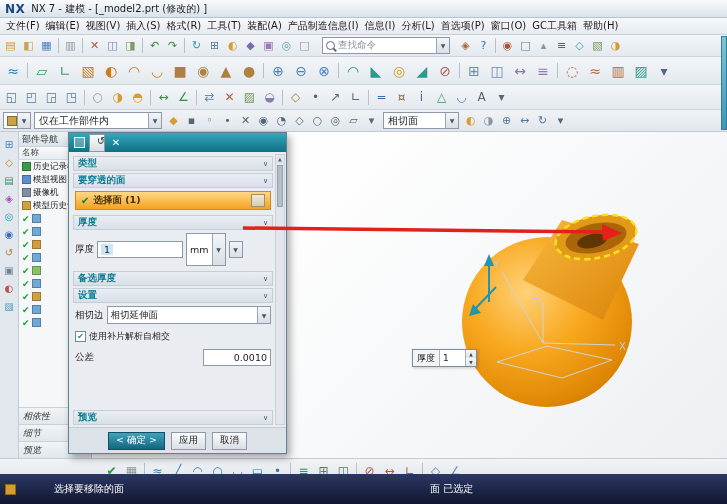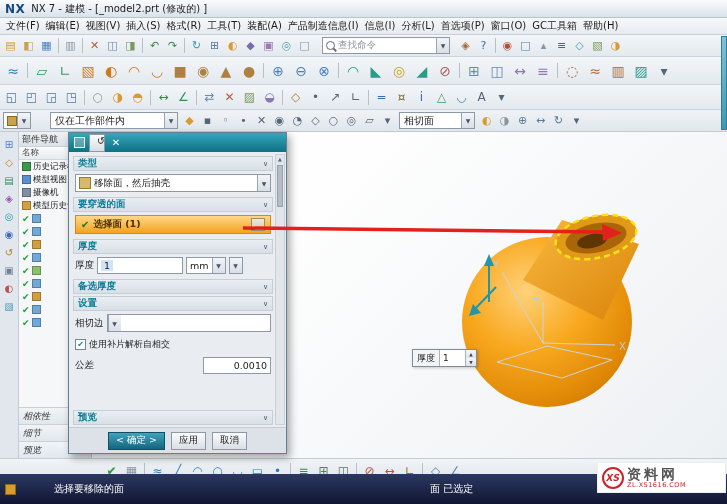--- a/index.html
+++ b/index.html
@@ -19,21 +19,21 @@
 .tsep{width:1px;height:15px;background:#b7c0c9;margin:0 2px;flex:none;}
 .searchbox{display:flex;align-items:center;height:17px;width:128px;margin:0 6px 0 8px;background:#fff;border:1px solid #8d99a6;flex:none;}
 .mag{width:9px;height:9px;border:1.5px solid #667;border-radius:50%;position:relative;margin:0 3px;flex:none;}
 .mag::after{content:"";position:absolute;width:4px;height:1.5px;background:#667;transform:rotate(45deg);right:-3px;bottom:-1px;}
 .ph{color:#8a939c;font-size:9.5px;flex:1;white-space:nowrap;overflow:hidden;}
 .carrow{width:13px;height:100%;display:inline-flex;align-items:center;justify-content:center;font-size:6px;color:#44566a;background:linear-gradient(#f2f5f8,#d9dfe6);border-left:1px solid #9aa5b1;flex:none;}
 .selbar{height:22px;background:linear-gradient(#f0f3f6,#e0e6ec);border-bottom:1px solid #c3cbd2;display:flex;align-items:center;gap:3px;padding:0 3px;}
 .combo{display:inline-flex;align-items:center;height:17px;background:#fff;border:1px solid #8d99a6;font-size:10px;flex:none;}
 .combo .ctext{padding:0 4px;white-space:nowrap;flex:1;}
 .cicon-sm{width:10px;height:10px;background:#c9a24a;border:1px solid #8a6a2a;margin-left:3px;flex:none;}
-.w-scope{min-width:128px;margin-left:16px;}.w-rule{min-width:76px;}
+.w-scope{min-width:128px;}.w-rule{min-width:76px;}
 .edge-strip{position:absolute;right:0;top:36px;width:6px;height:94px;background:linear-gradient(#7ec3d8,#3f97b4);border:1px solid #2e7f9a;z-index:3;}
 .main{position:absolute;top:132px;left:0;right:0;height:326px;background:#fff;}
 .resourcebar{position:absolute;left:0;top:0;bottom:0;width:19px;background:#e2e7ed;border-right:1px solid #c3cbd3;display:flex;flex-direction:column;align-items:center;gap:4px;padding-top:5px;z-index:5;}
 .ricon{width:14px;height:14px;display:flex;align-items:center;justify-content:center;font-size:10px;flex:none;}
 .navpanel{position:absolute;left:19px;top:0;bottom:0;width:73px;background:#f5f7f9;border-right:1px solid #c3cbd3;overflow:hidden;z-index:5;}
 .nav-title{height:15px;line-height:15px;background:linear-gradient(#eef2f5,#dbe2e8);border-bottom:1px solid #c9d1d8;font-size:9px;padding:0 3px;white-space:nowrap;color:#333;}
 .nav-colhdr{height:13px;background:linear-gradient(#fafbfc,#e6ebef);border-bottom:1px solid #d2d8de;font-size:8.5px;padding:0 3px;color:#444;display:flex;justify-content:space-between;align-items:center;}
 .nav-colhdr .sort{font-size:6px;color:#667;}
 .nav-row{display:flex;align-items:center;gap:2px;height:13px;padding-left:3px;white-space:nowrap;overflow:hidden;}
 .nav-check{color:#17a02a;font-size:9px;flex:none;}
@@ -58,21 +58,21 @@
 .wcombo{flex:1;display:flex;align-items:center;height:18px;background:#fff;border:1px solid #8d99a6;font-size:9.5px;overflow:hidden;}
 .wcombo .wtext{flex:1;padding:0 3px;white-space:nowrap;overflow:hidden;}
 .cicon{width:12px;height:12px;background:#d8b86a;border:1px solid #9a7a3a;margin-left:3px;flex:none;}
 .facesel{height:19px;flex:none;display:flex;align-items:center;gap:4px;padding:0 5px;margin:3px 2px;background:linear-gradient(#ffd887,#f4a21f);border:1px solid #d8890e;}
 .fcheck{color:#0b7d2a;font-size:10px;font-weight:bold;}
 .ftext{font-size:9.5px;color:#4a3000;font-weight:bold;flex:1;}
 .fcube{width:14px;height:13px;background:linear-gradient(#efe9da,#d6ccb4);border:1px solid #9a8f6a;flex:none;}
 .dinput{height:17px;background:#fff;border:1px solid #8d99a6;font-size:9.5px;display:inline-flex;align-items:center;padding:0 3px;}
 .dinput.thick{width:86px;}
 .selv{background:#cfe4f7;padding:0 3px;}
-.ucombo{display:inline-flex;align-items:center;height:17px;background:#fff;border:1px solid #8d99a6;font-size:9.5px;}
+.ucombo{display:inline-flex;align-items:center;height:33px;background:#fff;border:1px solid #8d99a6;font-size:9.5px;}
 .ucombo .u{padding:0 3px;}
 .fx{width:14px;height:17px;display:inline-flex;align-items:center;justify-content:center;font-size:6px;background:linear-gradient(#f2f5f8,#d9dfe6);border:1px solid #8d99a6;color:#44566a;}
 .revbtn{width:22px;height:17px;display:inline-flex;align-items:center;justify-content:center;background:linear-gradient(#fafbfc,#dde3e9);border:1px solid #8d99a6;font-size:10px;color:#b86a10;cursor:default;}
 .cbox{width:11px;height:11px;background:#fff;border:1px solid #7a8793;display:inline-flex;align-items:center;justify-content:center;font-size:8px;color:#0e8aa0;flex:none;}
 .cbl{font-size:9px;color:#222;white-space:nowrap;}
 .dinput.tol{width:68px;justify-content:flex-end;}
 .dlg-scroll{position:absolute;top:2px;bottom:2px;right:1px;width:10px;background:#e2e6eb;border:1px solid #c9d0d7;display:flex;flex-direction:column;align-items:center;}
 .sarr{font-size:5px;color:#567;line-height:9px;}
 .sthumb{width:6px;height:42px;background:#b4bdc7;border:1px solid #97a2ad;margin-top:1px;}
 .dlg-buttons{flex:none;height:26px;display:flex;align-items:center;justify-content:center;gap:6px;background:#dde2e8;border-top:1px solid #c3cbd3;}
@@ -416,27 +416,20 @@
       <div class="dlg-header">
         <span class="dlg-hicon"></span>
         <span class="dlg-h btn dlg-hbtn">↺</span>
         <span class="dlg-hbtn">✕</span>
       </div>
       <div class="dlg-body">
         <div class="sec">
           <span>类型</span>
           <span class="chev">∨</span>
         </div>
-        <div class="drow">
-          <div class="wcombo">
-            <span class="cicon"></span>
-            <span class="wtext">移除面，然后抽壳</span>
-            <span class="carrow">▼</span>
-          </div>
-        </div>
         <div class="sec">
           <span>要穿透的面</span>
           <span class="chev">∨</span>
         </div>
         <div class="facesel">
           <span class="fcheck">✔</span>
           <span class="ftext">选择面 (1)</span>
           <span class="fcube"></span>
         </div>
         <div class="sec">
@@ -458,20 +451,21 @@
           <span>备选厚度</span>
           <span class="chev">∨</span>
         </div>
         <div class="sec">
           <span>设置</span>
           <span class="chev">∨</span>
         </div>
         <div class="drow">
           <span class="dlabel">相切边</span>
           <div class="wcombo">
+            <span class="wtext">相切延伸面</span>
             <span class="carrow">▼</span>
           </div>
         </div>
         <div class="drow">
           <span class="cbox">
               <span>✔</span>
             </span>
           <span class="cbl">使用补片解析自相交</span>
         </div>
         <div class="drow">
@@ -537,21 +531,14 @@
       <span class="micon" title="geometric-constraints" style="color: rgb(106, 138, 176);">◇</span>
       <span class="micon" title="dimensions" style="color: rgb(106, 138, 176);">∠</span>
     </div>
 
   <div class="statusbar">
     <span class="sb-icon"></span>
     <span class="sb-prompt">选择要移除的面</span>
     <span class="sb-status">面 已选定</span>
   </div>
 
-  <div class="watermark">
-    <span class="wm-mark">XS</span>
-    <span class="wm-col">
-      <span class="wm-name">资料网</span>
-      <span class="wm-site">ZL.XS1616.COM</span>
-    </span>
-  </div>
 
 </div>
 
 </body></html>

